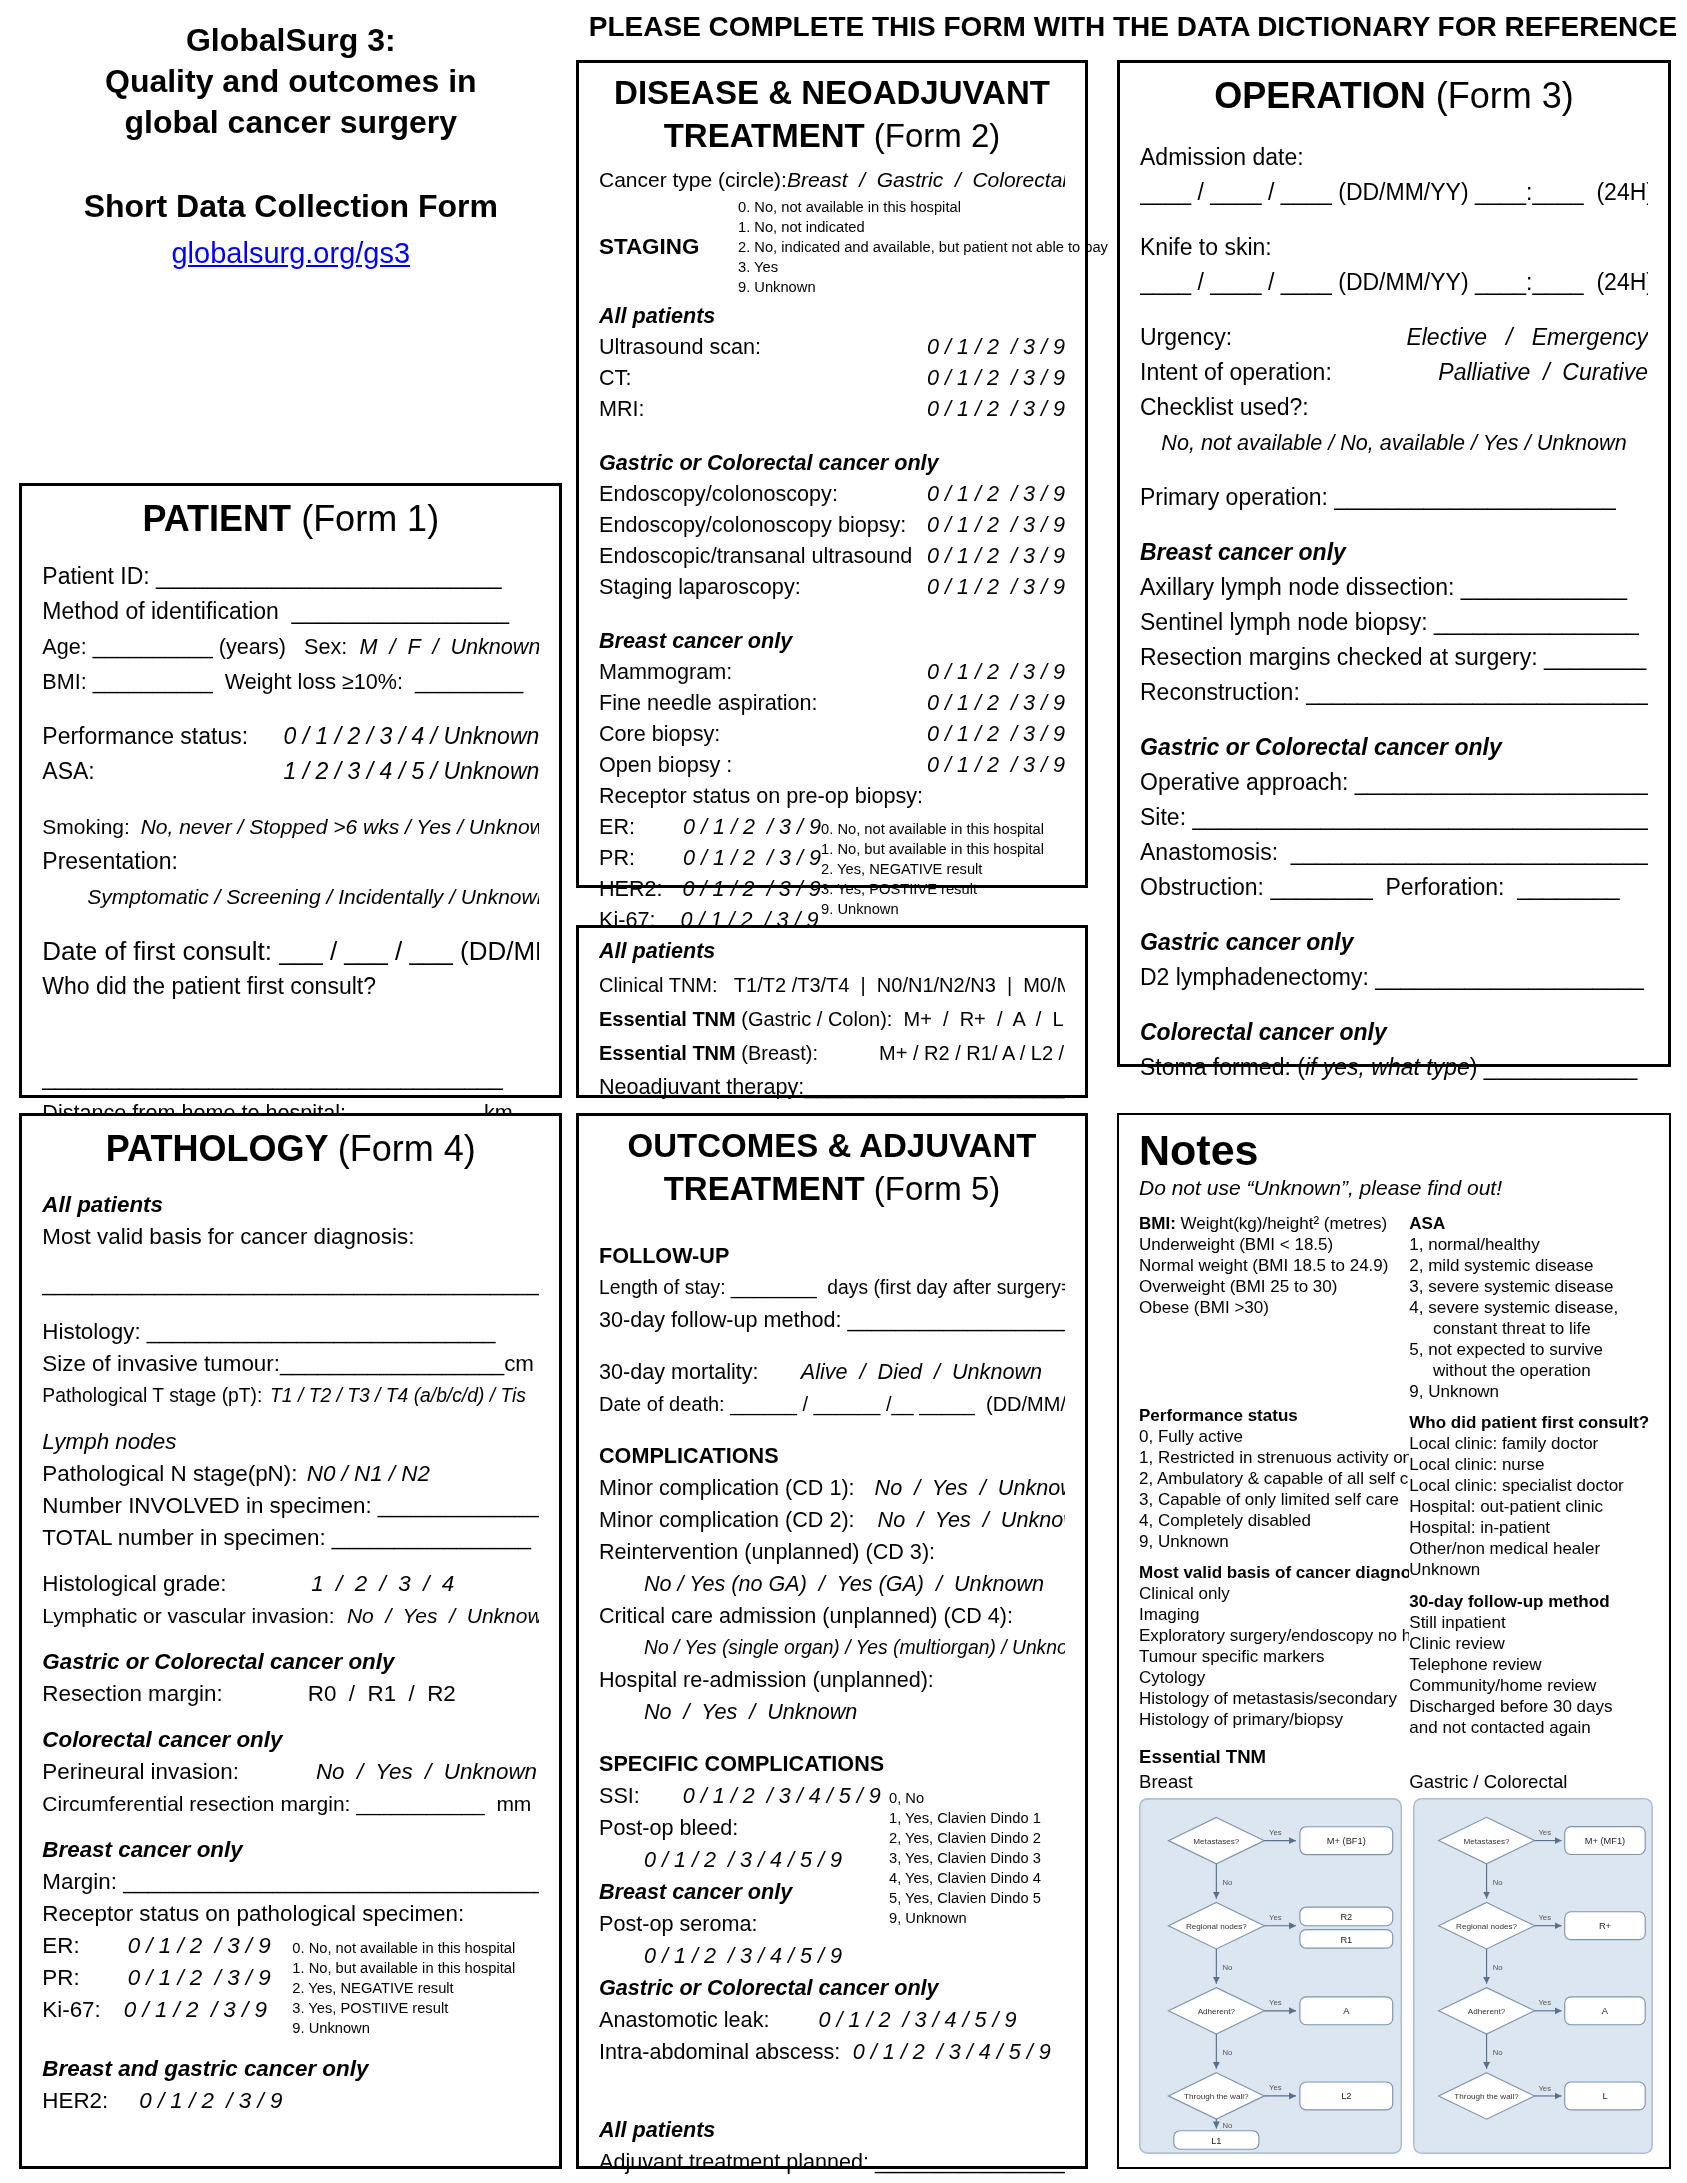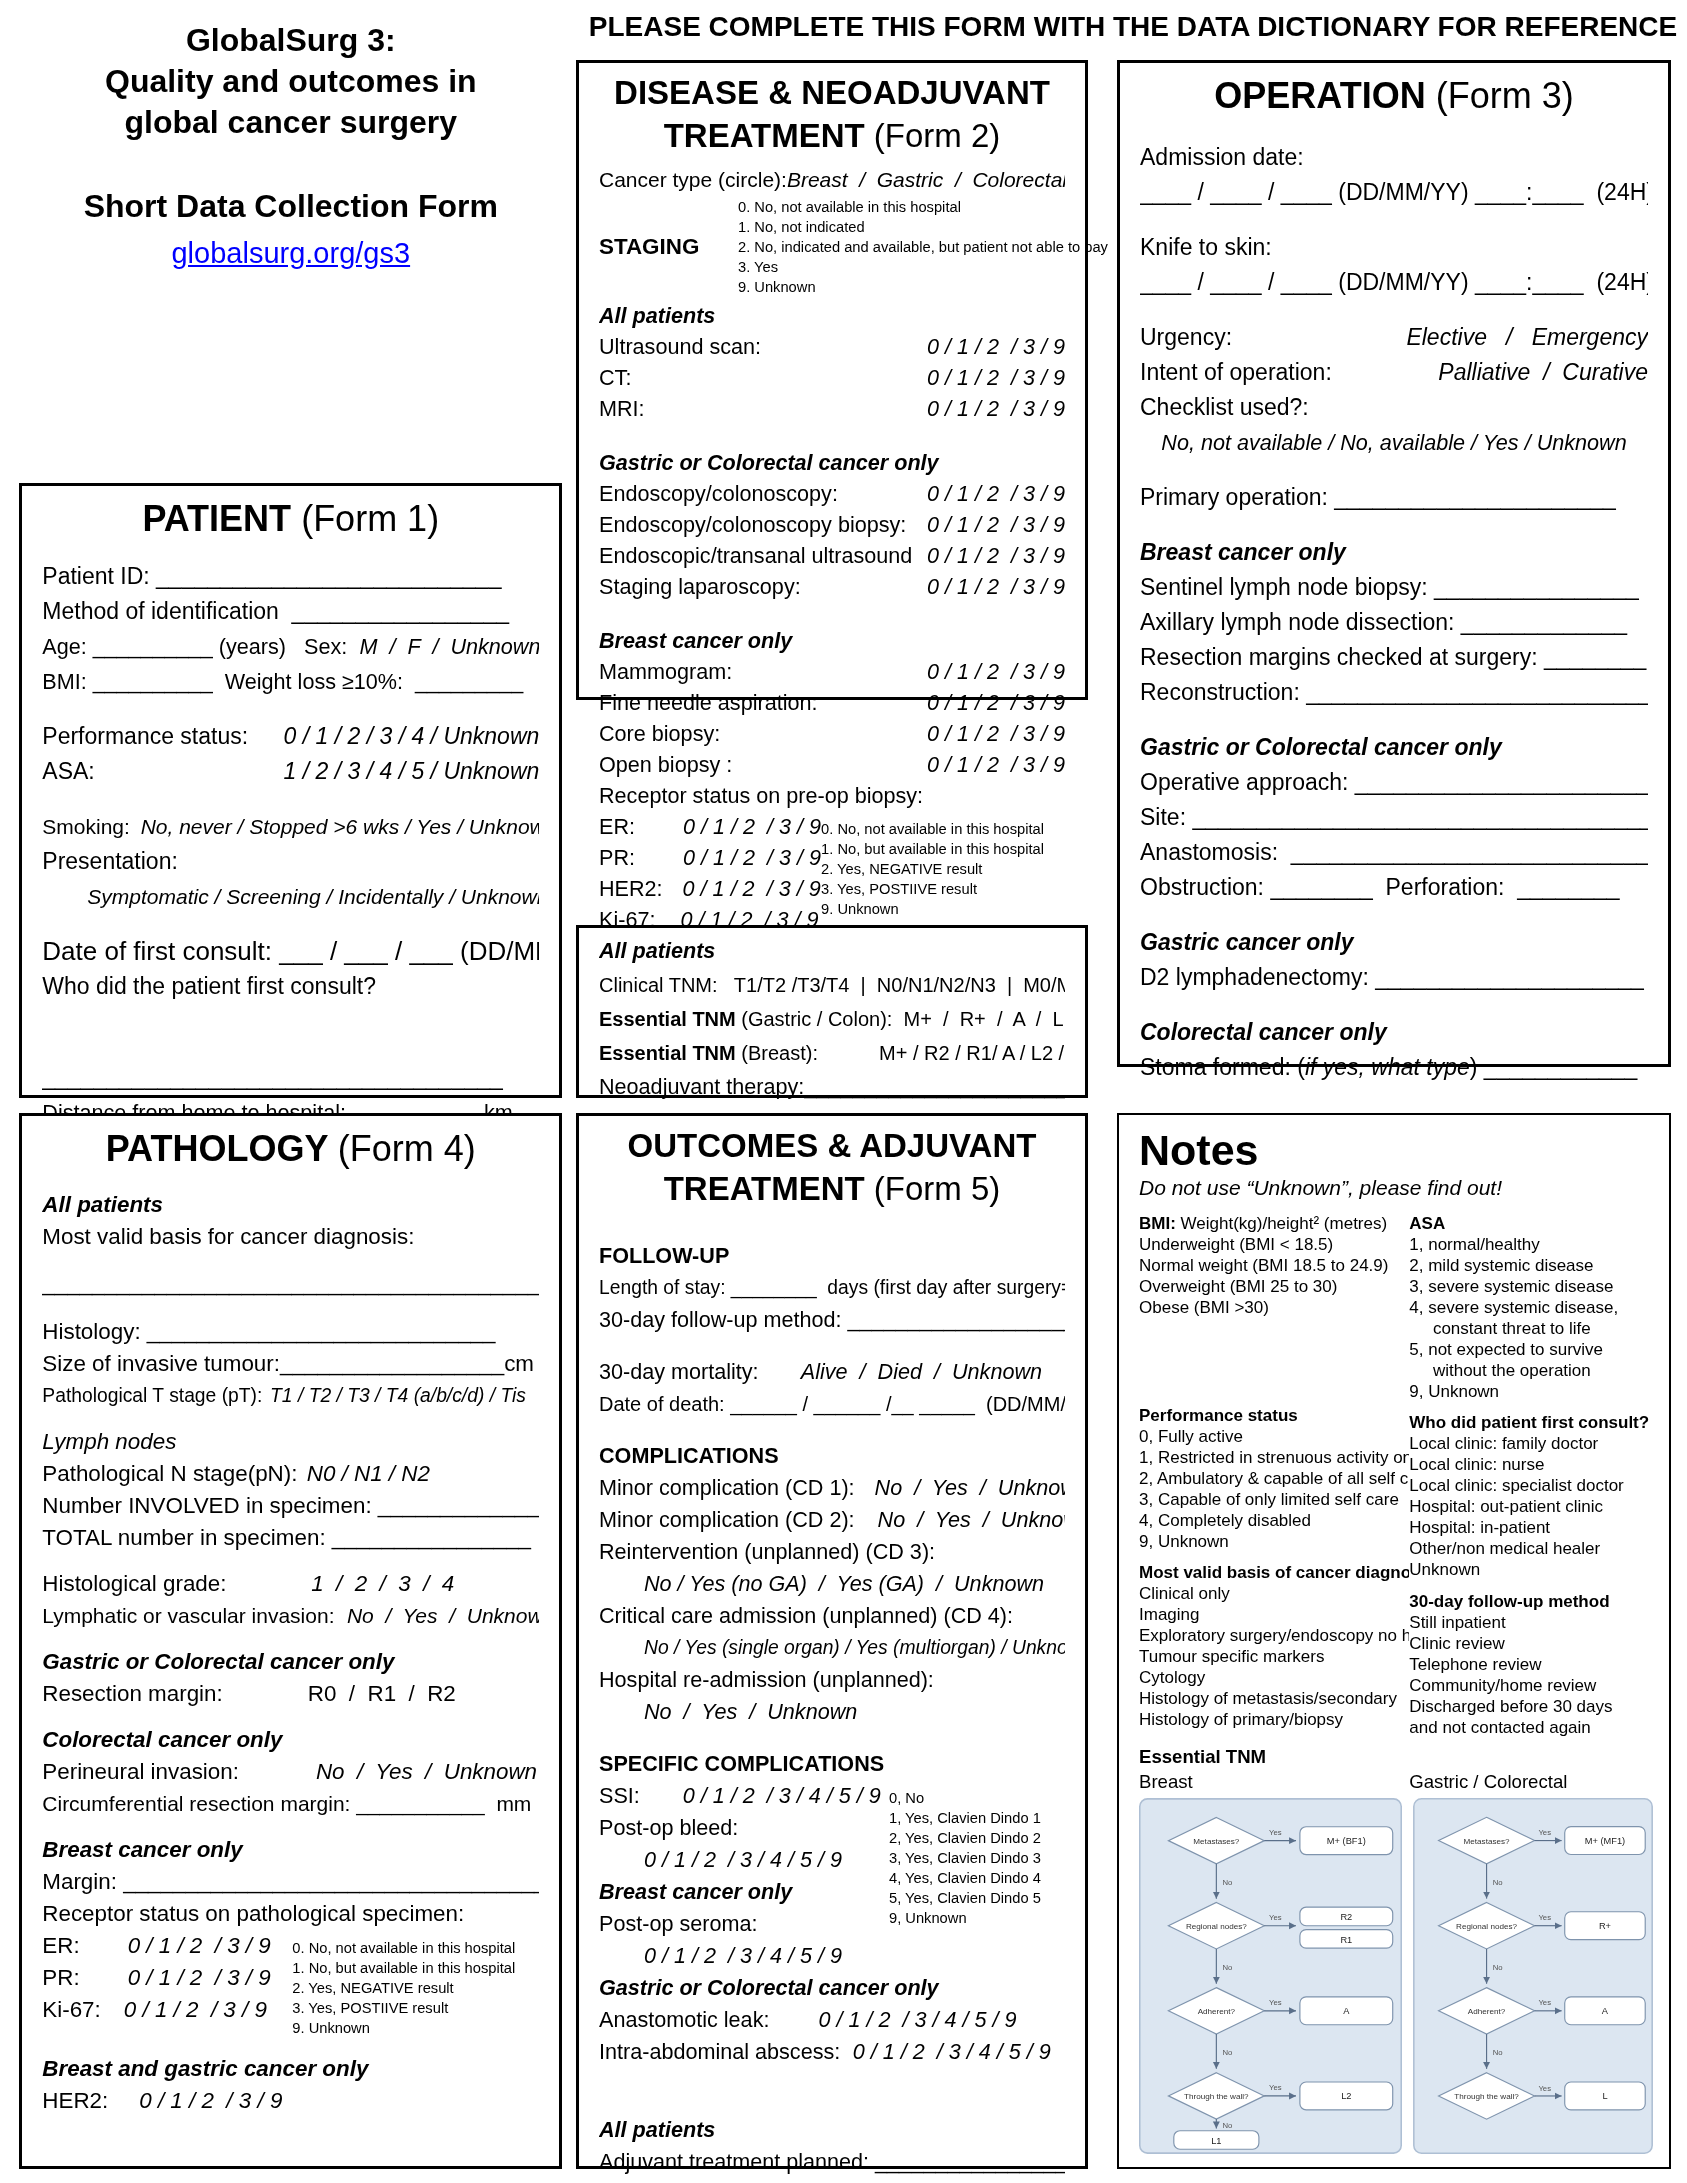--- a/index.html
+++ b/index.html
@@ -106,21 +106,21 @@
         <div class="row r-ii" style="font-size: 21px;">Symptomatic / Screening / Incidentally / Unknown</div>
         <div class="row r-sp"></div>
         <div class="row r-p" style="font-size: 26px;">Date of first consult: ___ / ___ / ___ (DD/MM/YY)</div>
         <div class="row r-p">Who did the patient first consult?</div>
         <div class="row r-sp" style="height: 56px;"></div>
         <div class="row r-p">____________________________________</div>
         <div class="row r-p" style="font-size: 21.6px;">Distance from home to hospital: __________  km</div>
       </div>
   </div>
 
-  <div class="box c2" style="left:576px;top:60px;width:512px;height:640px;">
+  <div class="box c2" style="left:576px;top:60px;width:512px;height:828px;">
     <div class="bt2">
       <div>DISEASE &amp; NEOADJUVANT</div>
       <div><span>TREATMENT</span> <span class="fn">(Form 2)</span></div>
     </div>
     <div class="inner">
         <div class="row r-fr" style="font-size: 21px;"><span class="l">Cancer type (circle):</span><span class="v">Breast  /  Gastric  /  Colorectal</span></div>
       </div>
     <div class="inner staging">
       <span class="stg-label">STAGING</span>
       <div class="form2-codes">
@@ -187,22 +187,22 @@
         <div class="row r-p">____ / ____ / ____ (DD/MM/YY) ____:____  (24H)</div>
         <div class="row r-sp"></div>
         <div class="row r-fr"><span class="l">Urgency:</span><span class="v">Elective   /   Emergency</span></div>
         <div class="row r-fr"><span class="l">Intent of operation:</span><span class="v">Palliative  /  Curative</span></div>
         <div class="row r-p">Checklist used?:</div>
         <div class="row r-ic" style="font-size: 21.6px;">No, not available / No, available / Yes / Unknown</div>
         <div class="row r-sp"></div>
         <div class="row r-p">Primary operation: ______________________</div>
         <div class="row r-sp"></div>
         <div class="row r-b">Breast cancer only</div>
+        <div class="row r-p">Axillary lymph node dissection: _____________</div>
         <div class="row r-p">Sentinel lymph node biopsy: ________________</div>
-        <div class="row r-p">Axillary lymph node dissection: _____________</div>
         <div class="row r-p">Resection margins checked at surgery: ________</div>
         <div class="row r-p">Reconstruction: ___________________________</div>
         <div class="row r-sp"></div>
         <div class="row r-b">Gastric or Colorectal cancer only</div>
         <div class="row r-p">Operative approach: _______________________</div>
         <div class="row r-p">Site: _______________________________________</div>
         <div class="row r-p">Anastomosis:  ______________________________</div>
         <div class="row r-p">Obstruction: ________  Perforation:  ________</div>
         <div class="row r-sp"></div>
         <div class="row r-b">Gastric cancer only</div>

